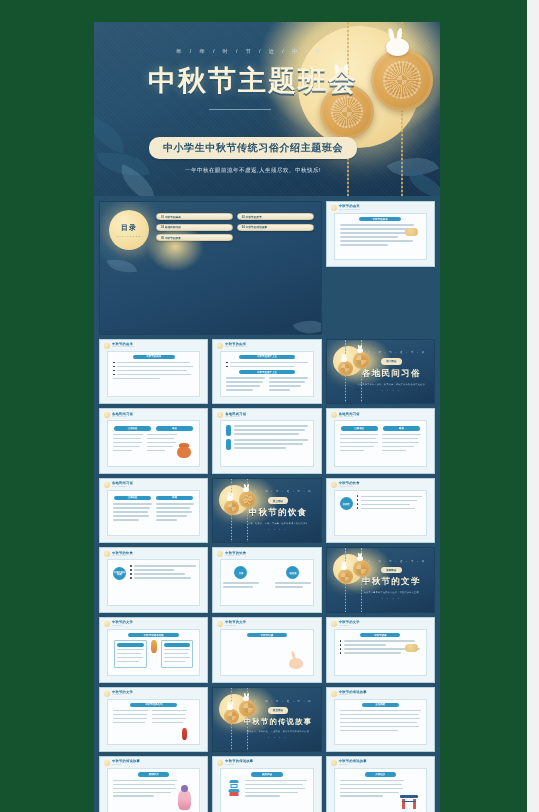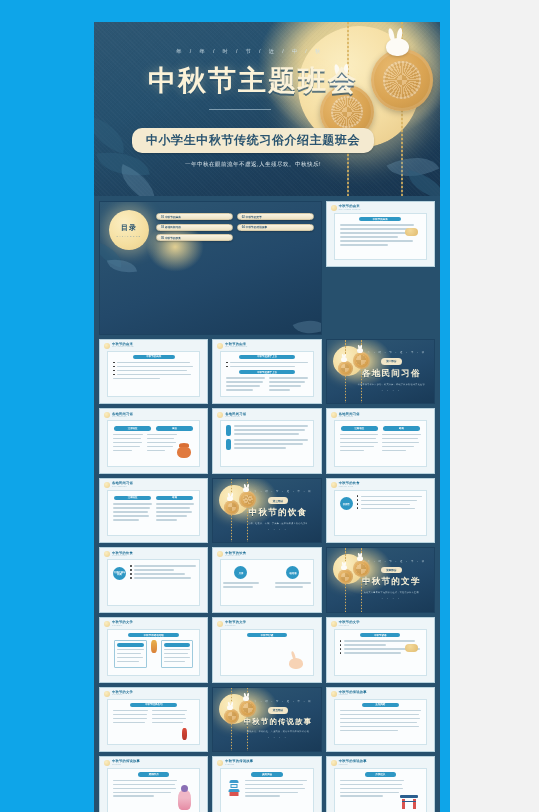--- a/index.html
+++ b/index.html
@@ -4,22 +4,22 @@
 <style>
   * { box-sizing: border-box; margin: 0; padding: 0; }
   html, body {
     width: 539px; height: 812px;
     background: #f2f2f2;
     font-family: "Liberation Sans", "DejaVu Sans", sans-serif;
     overflow: hidden;
   }
   #page {
     position: relative;
-    width: 450px; height: 812px;
-    background: #0ea5e9;
+    width: 527px; height: 812px;
+    background: #14532d;
   }
 
   
   #content {
     position: absolute;
     left: 94px; top: 22px;
     width: 346px;
     background: #ffffff;
   }
 
@@ -100,24 +100,24 @@
     font-size: 28px; font-weight: 700; letter-spacing: 2px;
     color: #fbf2d8;
     text-shadow: 0 2px 0 rgba(40,80,108,0.75), 0 0 10px rgba(250,232,180,0.35);
     font-family: "DejaVu Sans", sans-serif;
   }
   .rule {
     width: 62px; height: 1px; background: rgba(200,222,233,0.55);
     margin: 9px auto 0; margin-left: 115px;
   }
   .hero-pill {
-    display: inline-block; margin-top: 18px; margin-left: -28px;
+    display: inline-block; margin-top: 27px; margin-left: -28px;
     padding: 4px 14px; border-radius: 10px;
     background: #f4ead0; color: #2a5470;
-    font-size: 12px; font-weight: 700; letter-spacing: .6px;
+    font-size: 10px; font-weight: 700; letter-spacing: .6px;
     box-shadow: 0 1px 2px rgba(0,0,0,0.2);
   }
   .hero-sub {
     margin-top: 8px; margin-left: -28px;
     color: #dfe9ee; font-size: 5.6px; letter-spacing: .4px;
   }
 
   
   .grid-wrap {
     width: 346px;

